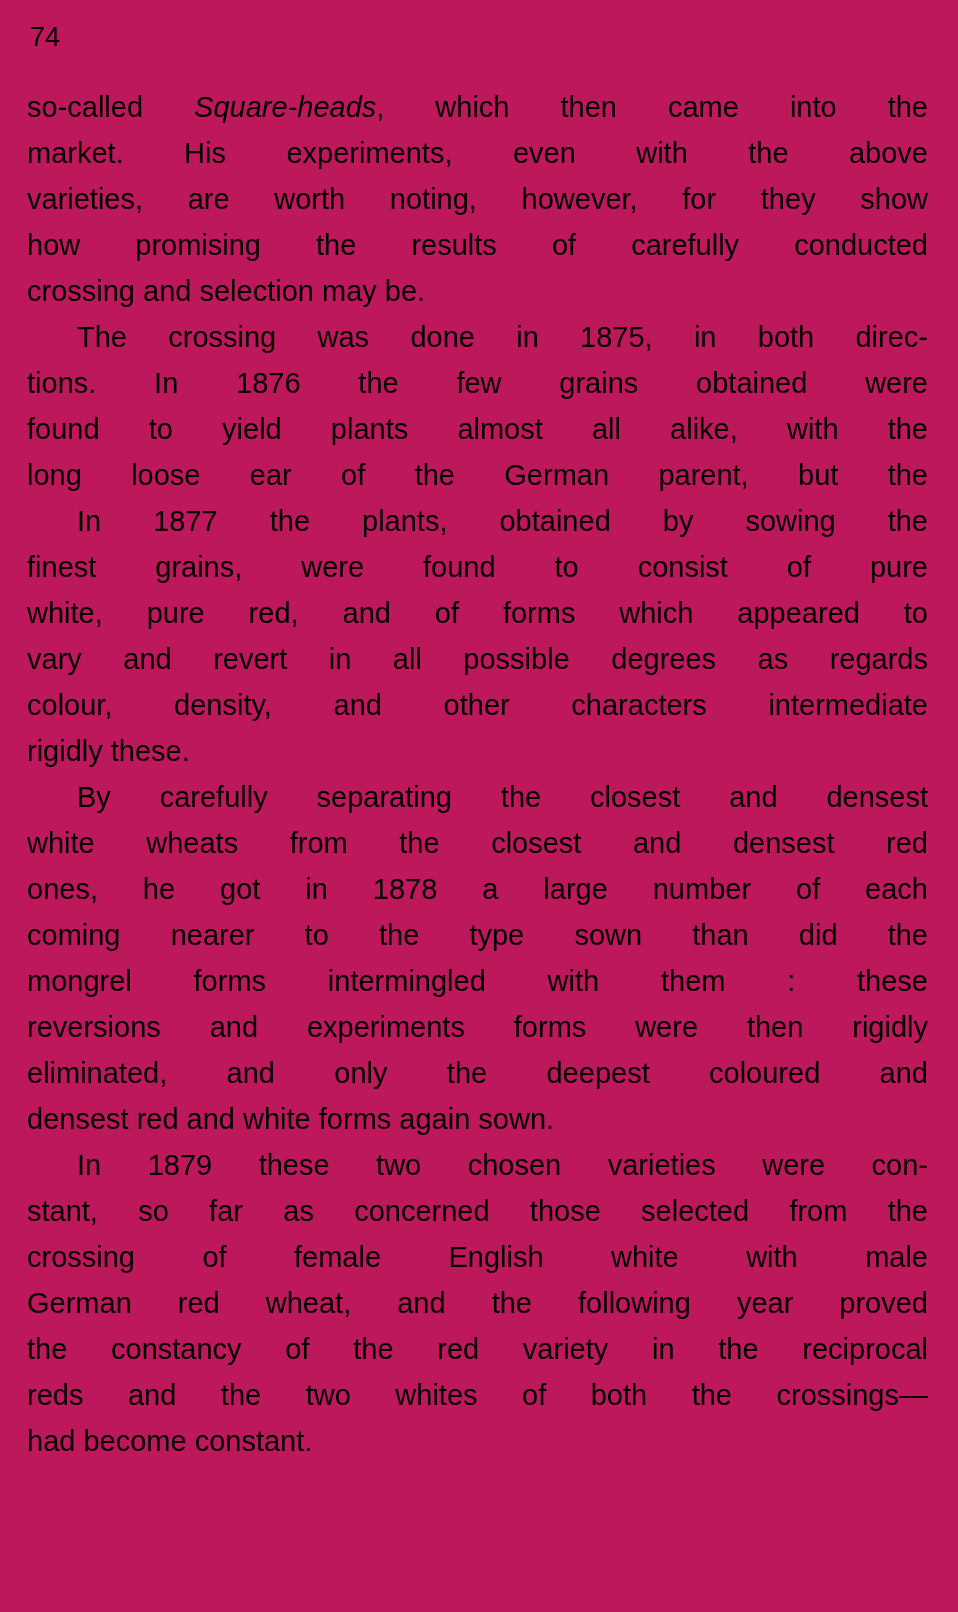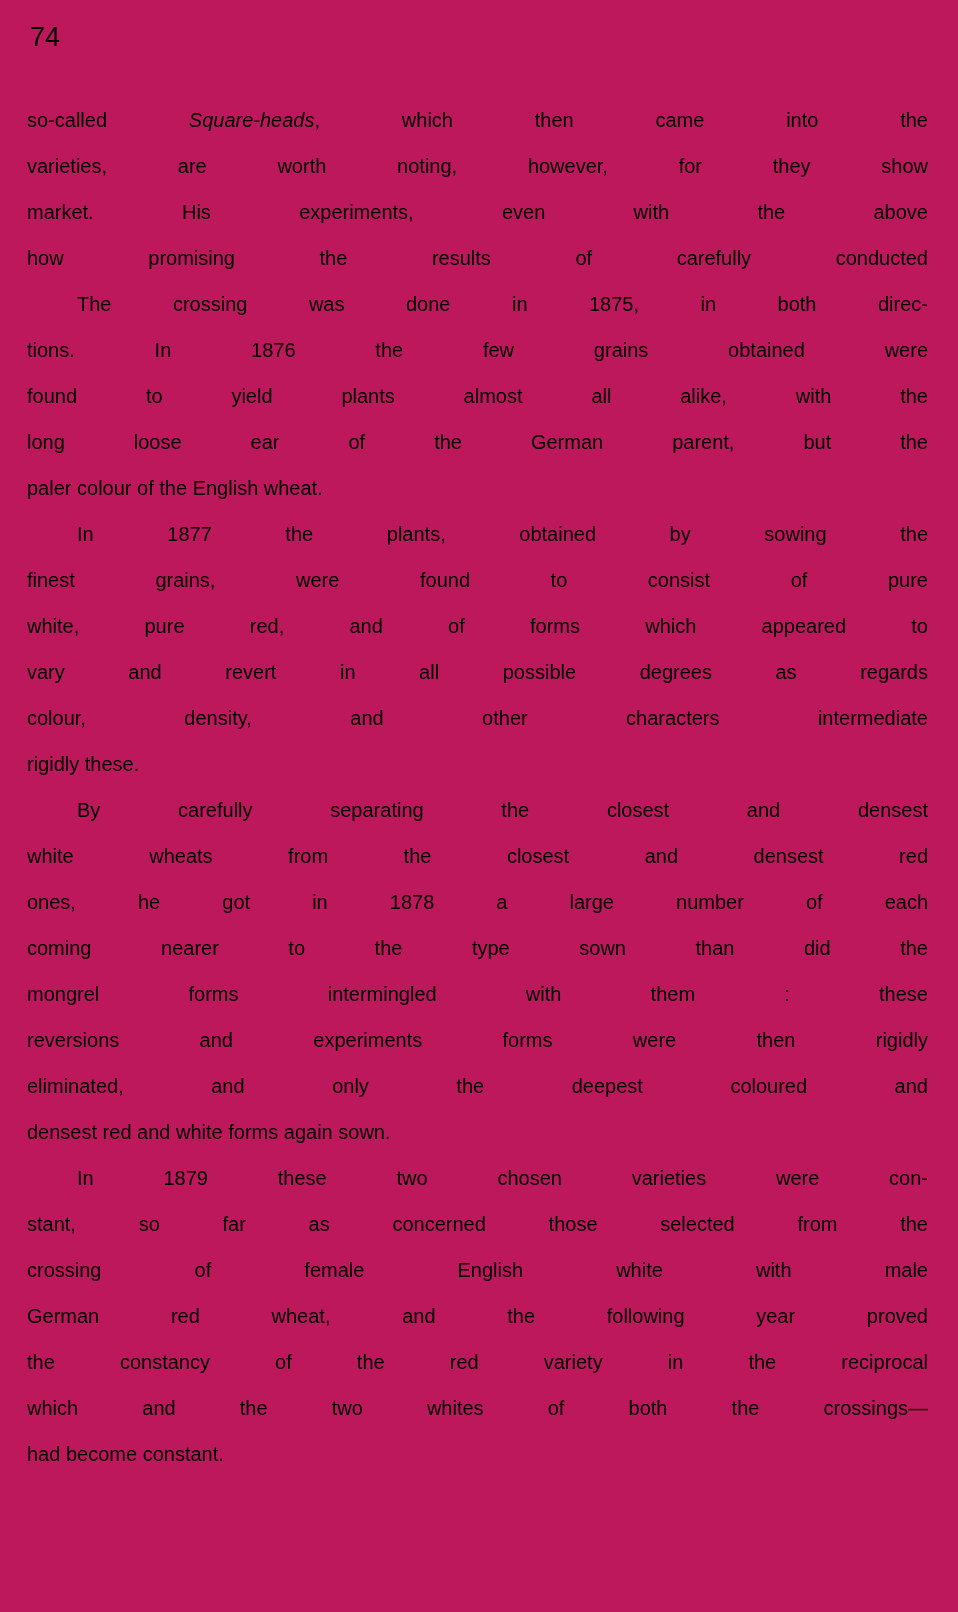--- a/index.html
+++ b/index.html
@@ -35,23 +35,22 @@
     font-size: 28px;
     line-height: 36px;
     letter-spacing: 3px;
     word-spacing: 16px;
   }
   .page-body {
     position: absolute;
     top: 84px;
     left: 27px;
     width: 901px;
-    font-size: 20px;
+    font-size: 29px;
     font-feature-settings: "onum" 1;
-    margin-top: 13px;
   }
   .para { margin: 0; padding: 0; }
   .line {
     height: 46px;
     line-height: 46px;
     text-align: justify;
     text-align-last: justify;
     text-justify: inter-word;
     white-space: nowrap;
   }
@@ -66,30 +65,30 @@
 </head>
 <body>
 
 <div class="page">
   <div class="header-row">
     <div class="page-number">74</div>
   </div>
   <div class="page-body">
       <div class="para">
         <div class="line first"><span>so-called </span><i>Square-heads</i><span>, which then came into the</span></div>
+        <div class="line"><span>market.  His experiments, even with the above</span></div>
         <div class="line"><span>varieties, are worth noting, however, for they show</span></div>
-        <div class="line"><span>market.  His experiments, even with the above</span></div>
         <div class="line"><span>how promising the results of carefully conducted</span></div>
+        <div class="line last"><span>crossing and selection may be.</span></div>
       </div>
       <div class="para indent">
         <div class="line first"><span>The crossing was done in 1875, in both direc-</span></div>
         <div class="line"><span>tions.  In 1876 the few grains obtained were</span></div>
         <div class="line"><span>found to yield plants almost all alike, with the</span></div>
         <div class="line"><span>long loose ear of the German parent, but the</span></div>
-        <div class="line last"><span>paler colour of the English wheat.</span></div>
       </div>
       <div class="para indent">
         <div class="line first"><span>In 1877 the plants, obtained by sowing the</span></div>
         <div class="line"><span>finest grains, were found to consist of pure</span></div>
         <div class="line"><span>white, pure red, and of forms which appeared to</span></div>
         <div class="line"><span>vary and revert in all possible degrees as regards</span></div>
         <div class="line"><span>colour, density, and other characters intermediate</span></div>
         <div class="line last"><span>rigidly these.</span></div>
       </div>
       <div class="para indent">
@@ -101,17 +100,17 @@
         <div class="line"><span>reversions and experiments forms were then rigidly</span></div>
         <div class="line"><span>eliminated, and only the deepest coloured and</span></div>
         <div class="line last"><span>densest red and white forms again sown.</span></div>
       </div>
       <div class="para indent">
         <div class="line first"><span>In 1879 these two chosen varieties were con-</span></div>
         <div class="line"><span>stant, so far as concerned those selected from the</span></div>
         <div class="line"><span>crossing of female English white with male</span></div>
         <div class="line"><span>German red wheat, and the following year proved</span></div>
         <div class="line"><span>the constancy of the red variety in the reciprocal</span></div>
-        <div class="line"><span>which and the two whites of both the crossings—</span></div>
+        <div class="line"><span>reds and the two whites of both the crossings—</span></div>
         <div class="line last"><span>had become constant.</span></div>
       </div>
     </div>
 </div>
 
 </body></html>

